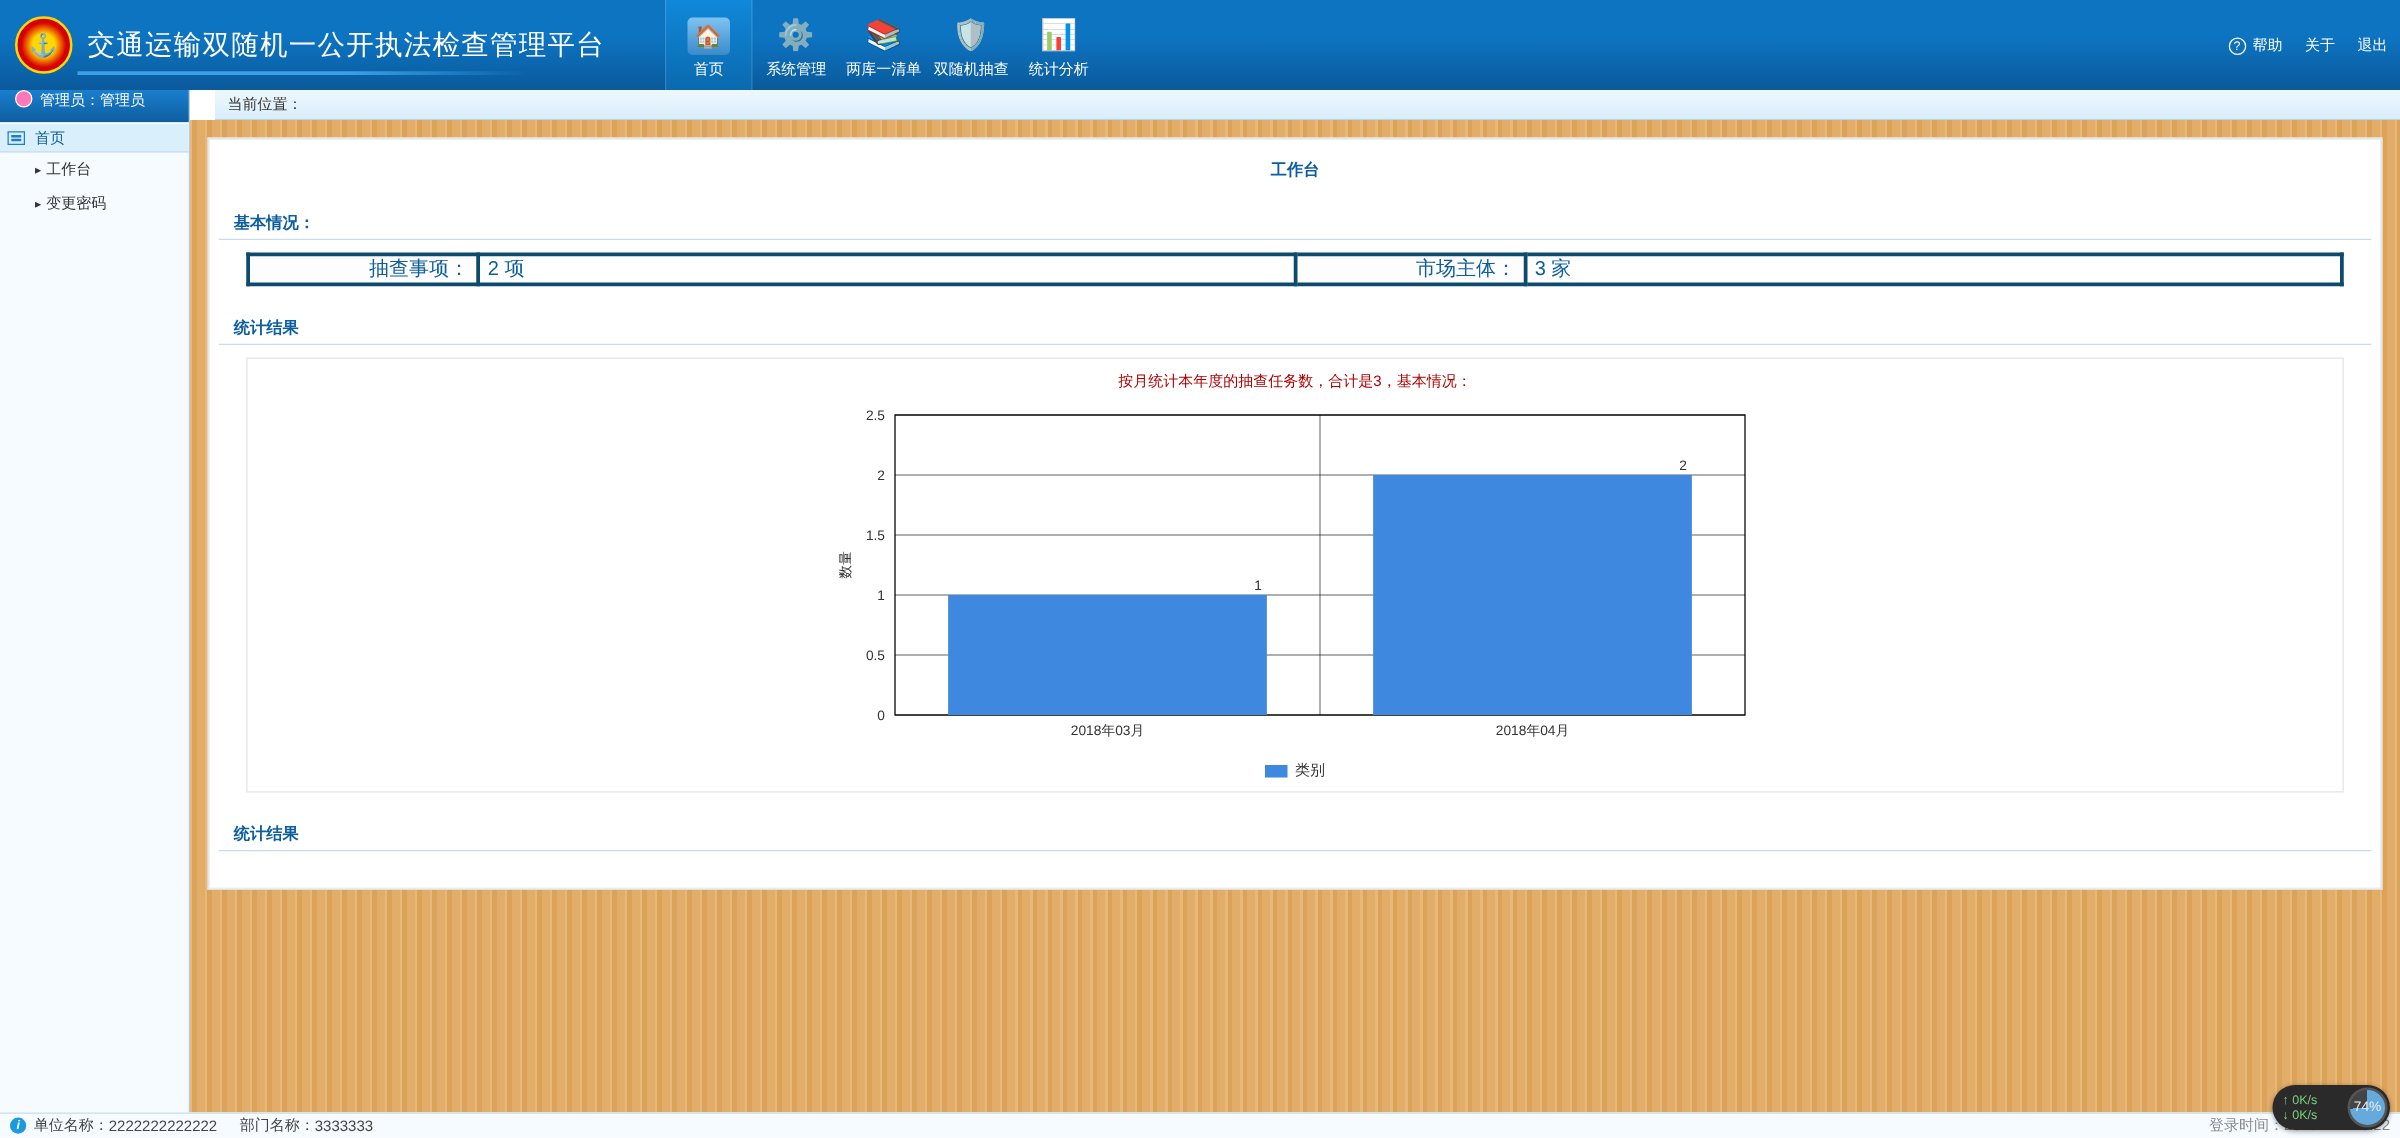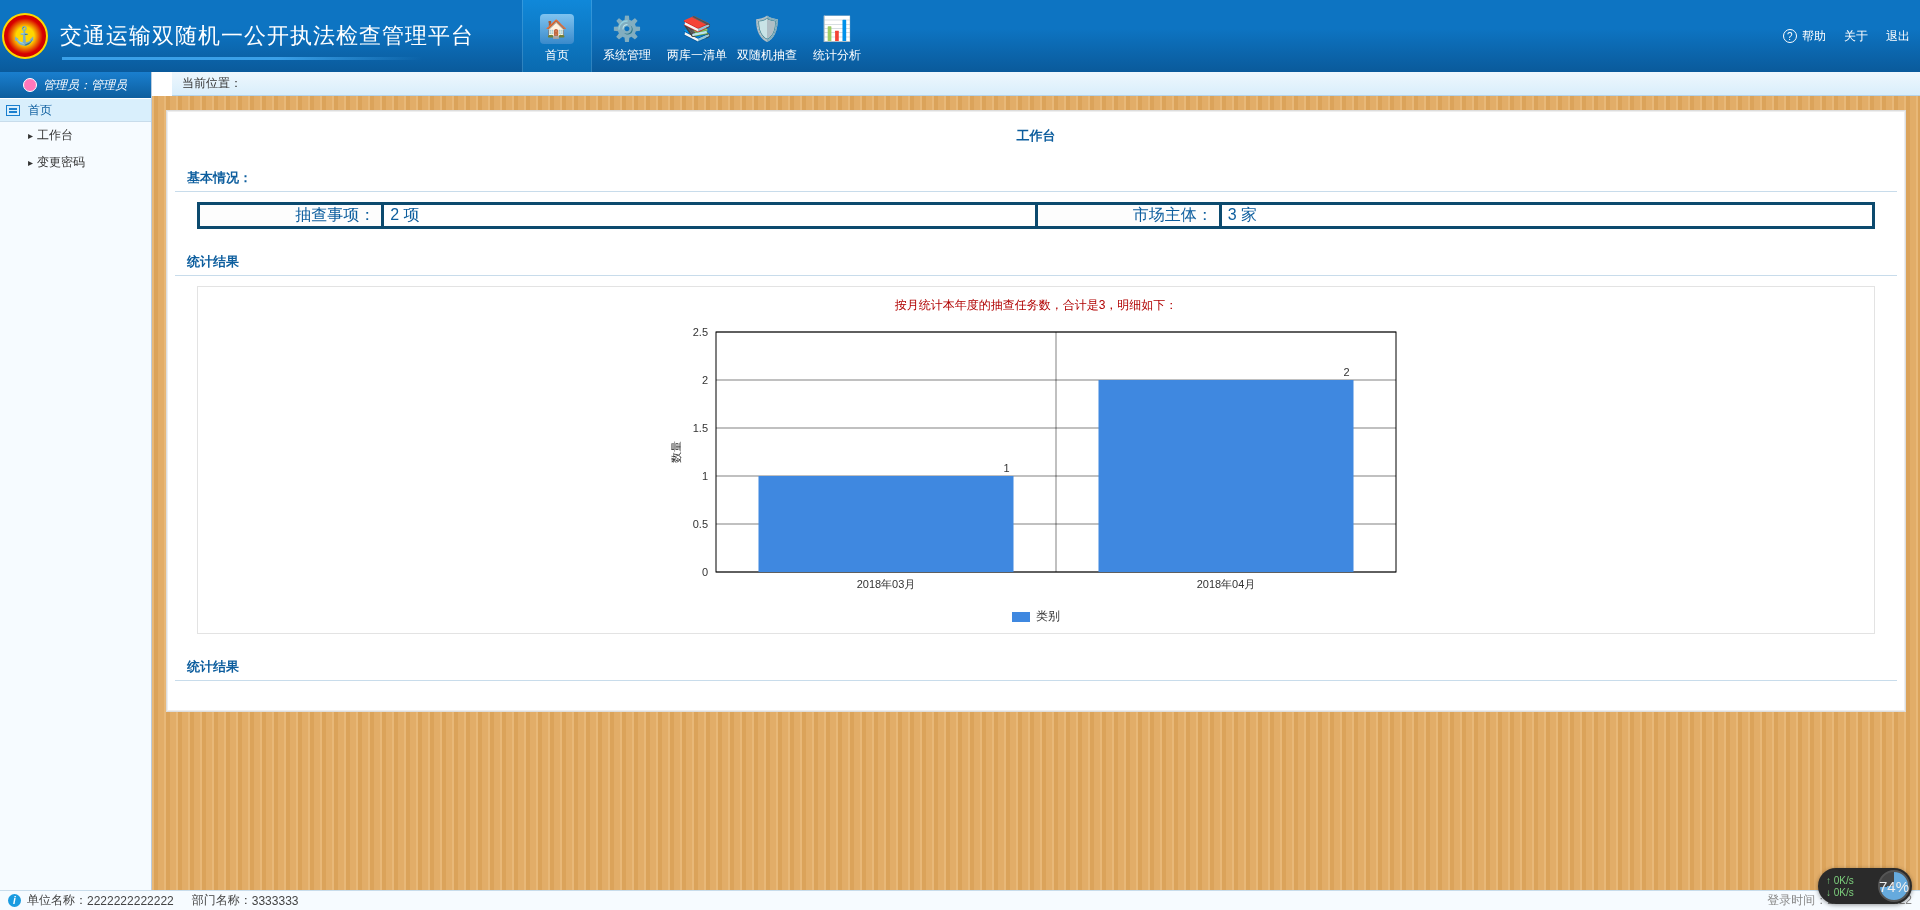--- a/index.html
+++ b/index.html
@@ -1,38 +1,38 @@
 <!DOCTYPE html>
 <html><head>
 <meta charset="utf-8">
 <style>
 * { margin: 0; padding: 0; box-sizing: border-box; }
 body { font-family: "Microsoft YaHei", Arial, sans-serif; font-size: 12px; background: #fff; height: 910px; width: 1920px; overflow: hidden; position: relative; }
 
 
 .header { height: 72px; background: linear-gradient(to bottom, #0d74c2 0%, #0d74c2 40%, #0a5a9b 100%); display: flex; align-items: center; color: #fff; position: relative; }
-.logo-area { display: flex; align-items: center; padding-left: 2px; }
+.logo-area { display: flex; align-items: center; padding-left: 12px; }
 .logo-icon { width: 46px; height: 46px; background: radial-gradient(circle, #ffd700 30%, #d80000 60%, #b00000 100%); border-radius: 50%; border: 2px solid #ffd700; margin-right: 12px; position: relative; }
 .logo-icon::after { content: '⚓'; position: absolute; top: 50%; left: 50%; transform: translate(-50%, -50%); font-size: 18px; color: #0a5a9b; }
 .app-title { font-size: 22px; font-weight: normal; letter-spacing: 1px; }
 .title-underline { position: absolute; left: 62px; bottom: 12px; width: 360px; height: 3px; background: linear-gradient(to right, #3aa0e8 0%, #3aa0e8 60%, transparent 100%); }
 
 .top-nav { display: flex; margin-left: 48px; height: 100%; }
 .nav-item { width: 70px; display: flex; flex-direction: column; align-items: center; justify-content: center; cursor: pointer; color: #fff; font-size: 12px; padding-top: 4px; }
 .nav-item.active { background: linear-gradient(to bottom, #1088d9, #0a6aaf); border-left: 1px solid rgba(255,255,255,.15); border-right: 1px solid rgba(255,255,255,.15); }
 .nav-icon { width: 36px; height: 32px; display: flex; align-items: center; justify-content: center; margin-bottom: 2px; font-size: 24px; }
 .nav-home-box { width: 34px; height: 30px; background: linear-gradient(to bottom,#7fc3f0,#3a8acb); border-radius: 4px; display:flex; align-items:center; justify-content:center; font-size:18px; }
 
 .header-right { margin-left: auto; padding-right: 10px; display: flex; align-items: center; gap: 18px; font-size: 12px; }
 .header-right span { cursor: pointer; }
 .help-q { display:inline-block; width:14px; height:14px; border-radius:50%; border:1px solid #fff; text-align:center; line-height:13px; font-size:10px; margin-right:2px;}
 
 
 .sidebar { position: absolute; left: 0; top: 72px; width: 152px; bottom: 20px; background: #f6fbff; border-right: 1px solid #bcd; }
-.admin-bar { height: 26px; background: linear-gradient(to bottom,#1a7fcf,#0d5e9e); color: #fff; display:flex; align-items:center; padding-left:23px; font-size:12px;font-style:italic; }
+.admin-bar { height: 26px; background: linear-gradient(to bottom,#1a7fcf,#0d5e9e); color: #fff; display:flex; align-items:flex-start; padding-left:12px; font-size:12px; }
 .admin-icon { width:14px; height:14px; background: #f7b; border-radius:50%; margin-right:6px; border:1px solid #fff; }
 .side-nav-root { height: 24px; background: #d9effc; display:flex; align-items:center; padding-left:6px; color:#0d5e9e; font-size:12px; border-top:1px solid #fff; border-bottom:1px solid #c8dceb; cursor:pointer; }
 .side-root-icon { width:14px; height:11px; border:1px solid #1a7fcf; margin-right:8px; position:relative; }
 .side-root-icon::before { content:''; position:absolute; top:2px; left:2px; right:2px; height:2px; background:#1a7fcf; box-shadow:0 3px 0 #1a7fcf; }
 .side-sub { padding: 5px 0 5px 28px; color:#333; font-size:12px; cursor:pointer; }
 .side-sub::before { content:'▸'; margin-right:4px; font-size:10px; }
 
 
 .crumb { position:absolute; left:152px; right:0; top:72px; height:24px; background: linear-gradient(to bottom,#eef7fd,#d9eefb); border-bottom:1px solid #b6d4ea; display:flex; align-items:center; padding-left:10px; color:#333; font-size:12px;margin-left:20px; }
 
@@ -56,21 +56,21 @@
 
 
 .footer { position:absolute; left:0; right:0; bottom:0; height:20px; background:#f6fbff; border-top:1px solid #c8dceb; display:flex; align-items:center; font-size:12px; color:#444; padding:0 8px; }
 .info-icon { width:13px; height:13px; border-radius:50%; background:#1a9be0; color:#fff; text-align:center; line-height:13px; margin-right:6px; font-style:italic; font-weight:bold; font-size:10px;}
 .footer-right { margin-left:auto; color:#888; }
 
 
 .speed-widget { position:absolute; right:8px; bottom:6px; width:94px; height:36px; background:#2a2a2a; border-radius:18px; color:#9c9; display:flex; align-items:center; font-size:10px; padding-left:8px; box-shadow:0 1px 4px rgba(0,0,0,.4); }
 .speed-arr { display:flex; flex-direction:column; gap:1px; }
 .speed-arr span { color:#7dd07d; }
-.speed-dial { width:32px; height:32px; border-radius:50%; background: conic-gradient(#6ad 0 266deg,#444 266deg 360deg); margin-left:auto; margin-right:2px; display:flex; align-items:center; justify-content:center; color:#eee; font-size:15px; border:2px solid #555;}
+.speed-dial { width:32px; height:32px; border-radius:50%; background: conic-gradient(#6ad 0 266deg,#444 266deg 360deg); margin-left:auto; margin-right:2px; display:flex; align-items:center; justify-content:center; color:#eee; font-size:11px; border:2px solid #555;}
 </style>
 </head>
 <body>
 
 <div class="header">
   <div class="logo-area">
     <div class="logo-icon"></div>
     <div class="app-title">交通运输双随机一公开执法检查管理平台</div>
   </div>
   <div class="title-underline"></div>
@@ -137,21 +137,21 @@
         <td class="info-value">2 项</td>
         <td class="info-label">市场主体：</td>
         <td class="info-value">3 家</td>
       </tr>
     </tbody>
       </table>
 
     <div class="section-hdr">统计结果</div>
 
     <div class="chart-box">
-      <div class="chart-title">按月统计本年度的抽查任务数，合计是3，明细如下：</div>
+      <div class="chart-title">按月统计本年度的抽查任务数，合计是3，基本情况：</div>
       <div class="chart-svg-wrap">
         <svg id="bar-chart" width="740" height="280">
             <rect x="50" y="10" width="680" height="240" fill="none" stroke="#000" stroke-width="1"></rect>
             <line x1="50" y1="250" x2="730" y2="250" stroke="#000" stroke-width="0.5"></line>
             <text x="42" y="254" text-anchor="end" font-size="11" fill="#333">0</text>
             <line x1="50" y1="202" x2="730" y2="202" stroke="#000" stroke-width="0.5"></line>
             <text x="42" y="206" text-anchor="end" font-size="11" fill="#333">0.5</text>
             <line x1="50" y1="154" x2="730" y2="154" stroke="#000" stroke-width="0.5"></line>
             <text x="42" y="158" text-anchor="end" font-size="11" fill="#333">1</text>
             <line x1="50" y1="106" x2="730" y2="106" stroke="#000" stroke-width="0.5"></line>

